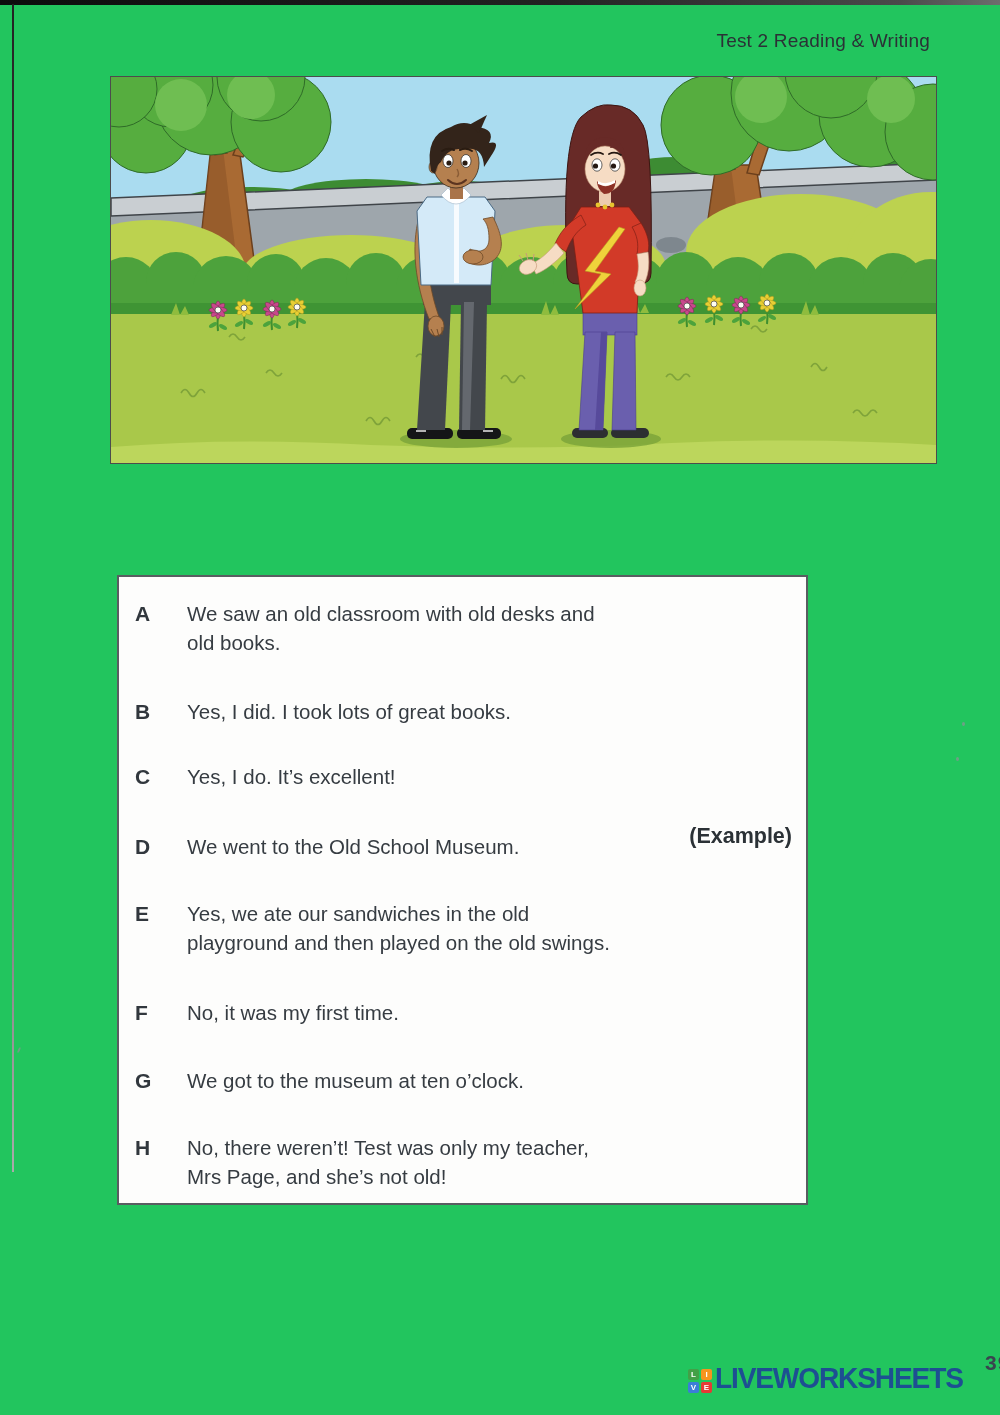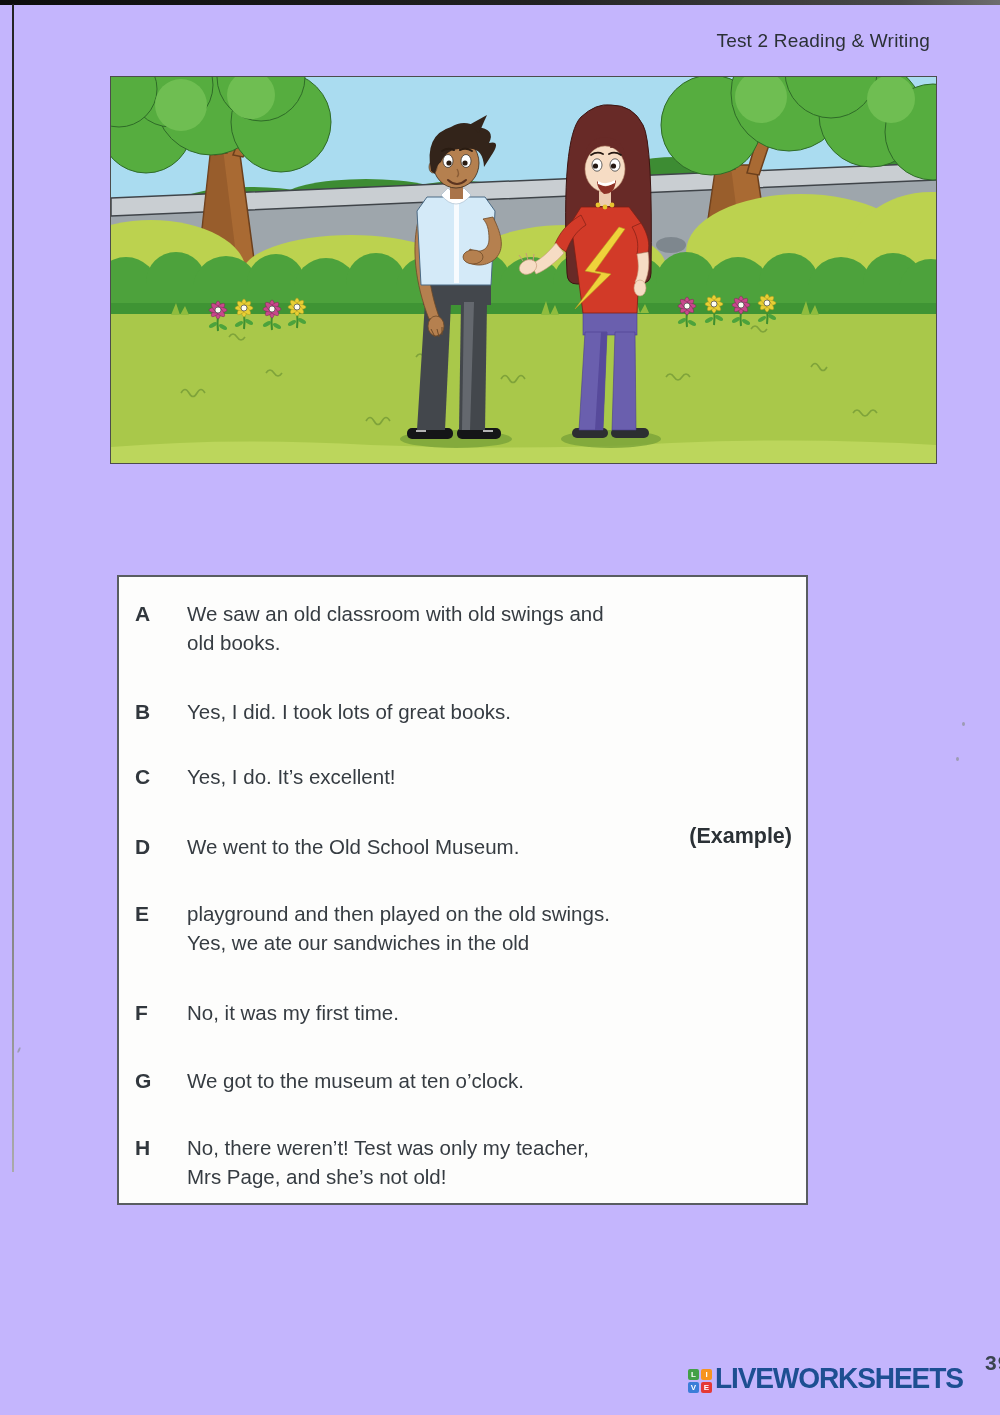--- a/index.html
+++ b/index.html
@@ -1,18 +1,18 @@
 <!DOCTYPE html>
 <html><head>
 <meta charset="utf-8">
 <style>
   html,body{margin:0;padding:0;}
   .page{
     position:relative;width:1000px;height:1415px;
-    background:#c4b5fd;overflow:hidden;
+    background:#22c55e;overflow:hidden;
     font-family:"Liberation Sans",sans-serif;color:#33393f;
   }
   
   .scan-top{position:absolute;left:0;top:0;width:100%;height:5px;
     background:linear-gradient(to right,#0c0c0c,#222 55%,#4a4a4a 90%,#6d6d6d);}
   .scan-left{position:absolute;left:12px;top:4px;width:2px;height:1168px;
     background:linear-gradient(to bottom,#222,#777 70%,#aaa);}
   .speck{position:absolute;width:3px;height:4px;background:#8d9296;border-radius:50%;opacity:.7;}
   .speck.s1{left:962px;top:722px;}
   .speck.s2{left:956px;top:757px;}
@@ -297,21 +297,21 @@
         <path d="M487,104 Q495,109 504,103 L504,106 Q495,111 487,107 Z" fill="#fff"></path>
       </g>
     </svg>
   </div>
 
   <div class="options-box">
 
     <div class="opt opt-a">
       <span class="letter">A</span>
       <div class="text">
-        <div>We saw an old classroom with old swings and</div>
+        <div>We saw an old classroom with old desks and</div>
         <div>old books.</div>
       </div>
     </div>
 
     <div class="opt opt-b">
       <span class="letter">B</span>
       <div class="text">
         <div>Yes, I did. I took lots of great books.</div>
       </div>
     </div>
@@ -327,22 +327,22 @@
       <span class="letter">D</span>
       <div class="text">
         <div>We went to the Old School Museum.</div>
       </div>
     </div>
     <div class="example-note">(Example)</div>
 
     <div class="opt opt-e">
       <span class="letter">E</span>
       <div class="text">
+        <div>Yes, we ate our sandwiches in the old</div>
         <div>playground and then played on the old swings.</div>
-        <div>Yes, we ate our sandwiches in the old</div>
       </div>
     </div>
 
     <div class="opt opt-f">
       <span class="letter">F</span>
       <div class="text">
         <div>No, it was my first time.</div>
       </div>
     </div>
 

